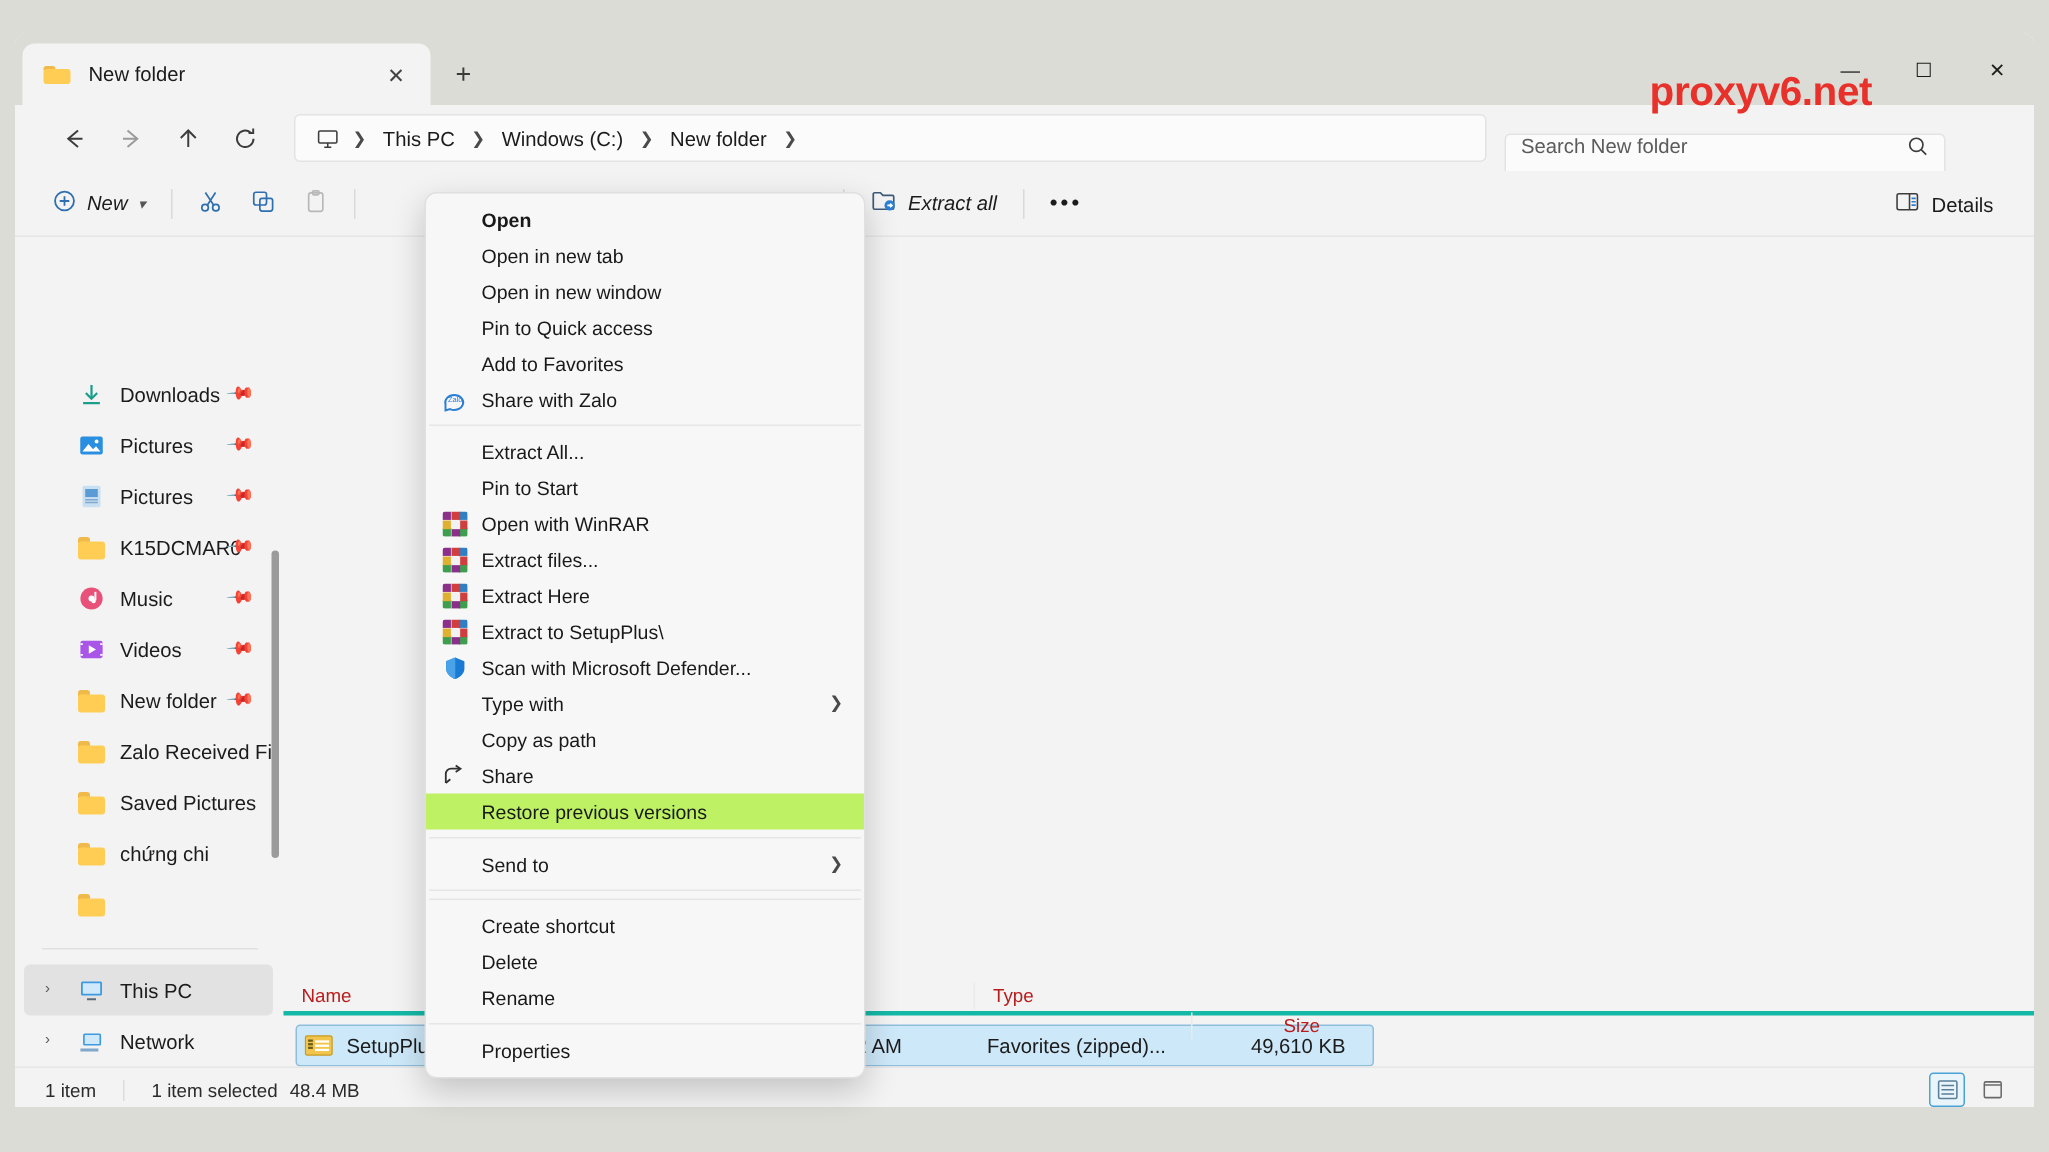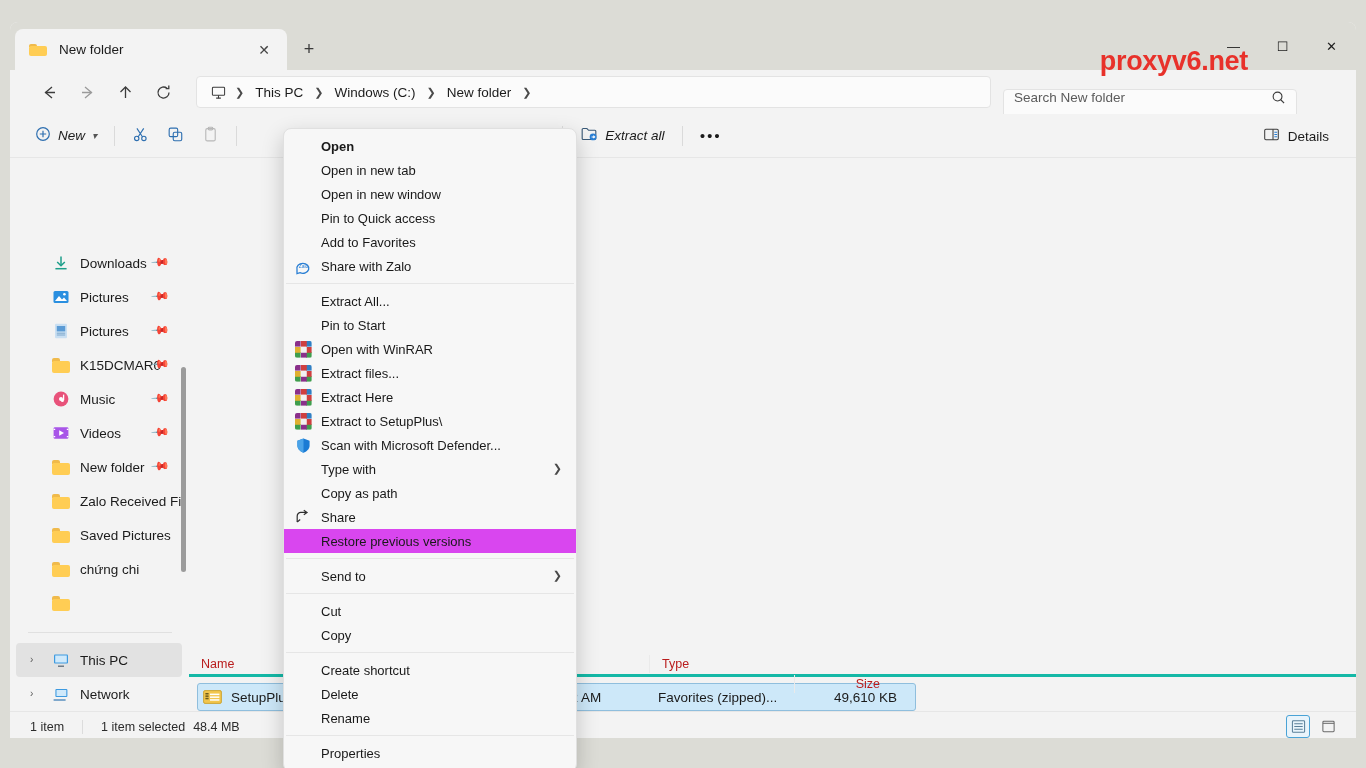--- a/index.html
+++ b/index.html
@@ -297,21 +297,21 @@
     position: relative;
     height: 24px;
     display: flex;
     align-items: center;
     padding-left: 37px;
     font-size: 13px;
     color: #191919;
     white-space: nowrap;
   }
   .mi.bold { font-weight: bold; }
-  .mi.hl { background: #d946ef; }
+  .mi.hl { background: #bef264; }
   .mi .mico {
     position: absolute; left: 11px; top: 4px;
     width: 17px; height: 17px;
   }
   .mi .submarker {
     position: absolute; right: 14px; top: 5px;
     font-size: 11px; color: #4a4a4a;
   }
   .msep { height: 1px; background: #e6e6e6; margin: 5px 2px; }
 
@@ -759,45 +759,37 @@
 
     <div>
       <div class="mi">
         <span>Send to</span>
         <span class="submarker">❯</span>
       </div>
     </div>
 
     <div class="msep"></div>
 
+
+    <div class="msep"></div>
+
     <div>
       <div class="mi">
-          <span>Cut</span>
-        </div>
-      <div class="mi">
-          <span>Copy</span>
+          <span>Create shortcut</span>
+        </div>
+      <div class="mi">
+          <span>Delete</span>
+        </div>
+      <div class="mi">
+          <span>Rename</span>
         </div>
     </div>
 
     <div class="msep"></div>
 
     <div>
       <div class="mi">
-          <span>Create shortcut</span>
-        </div>
-      <div class="mi">
-          <span>Delete</span>
-        </div>
-      <div class="mi">
-          <span>Rename</span>
-        </div>
-    </div>
-
-    <div class="msep"></div>
-
-    <div>
-      <div class="mi">
           <span>Properties</span>
         </div>
     </div>
   </div>
 
 </div>
 
 </body></html>

